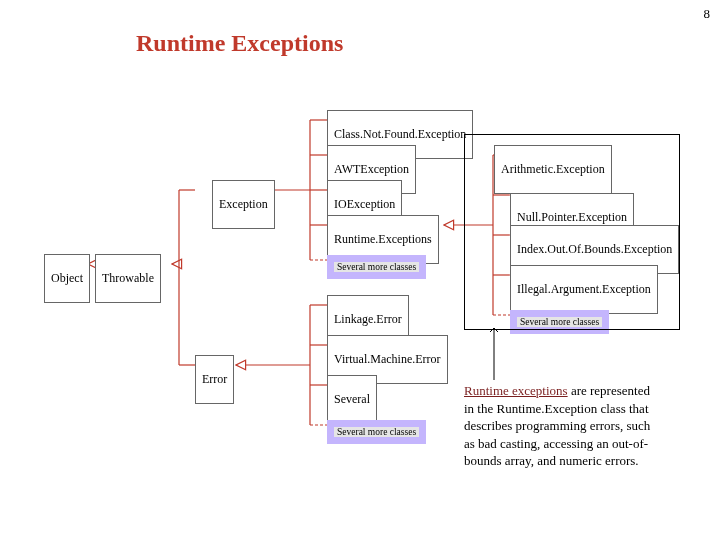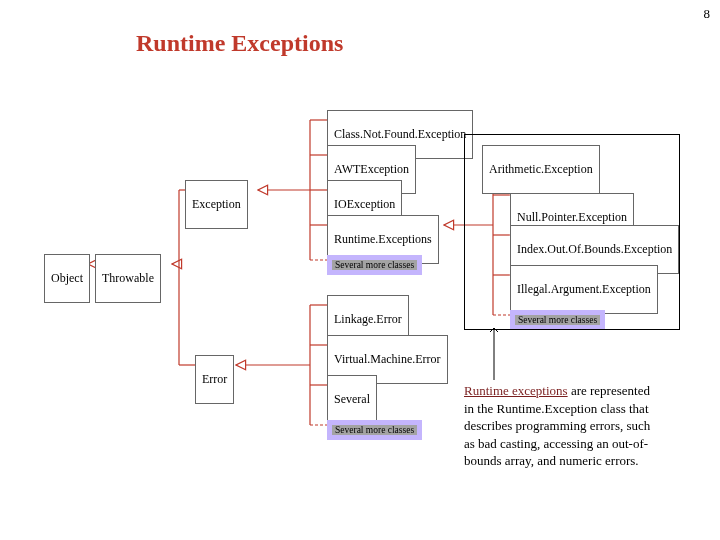--- a/index.html
+++ b/index.html
@@ -1,19 +1,19 @@
 <!DOCTYPE html>
 <html><head>
 <meta charset="utf-8">
 <style>
   html,body{margin:0;padding:0;width:720px;height:540px;font-family:"Times New Roman",serif;background:#fff;color:#000}
   .page-num{position:absolute;top:6px;right:10px;font-size:13px}
   .title{position:absolute;top:30px;left:136px;font-size:24px;font-weight:bold;color:#c0392b}
   .box{position:absolute;border:1px solid #666;padding:16px 6px;font-size:12px;background:#fff;white-space:nowrap}
-  .caption{position:absolute;border:5px solid #c4b5fd;padding:0 3px;font-size:9.5px;background:#a3a3a3}
+  .caption{position:absolute;border:7px solid #c4b5fd;padding:0 3px;font-size:9.5px;background:#e5e5e5}
   .desc{position:absolute;font-size:13px;line-height:1.35;width:190px}
   .desc .lead{text-decoration:underline;color:#7a1f1f}
   svg{position:absolute;top:0;left:0}
   .highlight{position:absolute;border:1.5px solid #000;background:transparent}
 </style>
 </head>
 <body>
 
 <div class="page-num">8</div>
 <div class="title">Runtime Exceptions</div>
@@ -60,35 +60,35 @@
   <g stroke="#000" stroke-width="1">
     <line x1="494" y1="380" x2="494" y2="328"></line>
     <line x1="490" y1="332" x2="494" y2="328"></line>
     <line x1="498" y1="332" x2="494" y2="328"></line>
   </g>
 </svg>
 
 <div class="box" style="left:44px;top:254px">Object</div>
 <div class="box" style="left:95px;top:254px">Throwable</div>
 
-<div class="box" style="left:185px;top:180px">Exception</div>
+<div class="box" style="left:212px;top:180px">Exception</div>
 <div class="box" style="left:195px;top:355px">Error</div>
 
 <div class="box" style="left:327px;top:110px">Class.Not.Found.Exception</div>
 <div class="box" style="left:327px;top:145px">AWTException</div>
 <div class="box" style="left:327px;top:180px">IOException</div>
 <div class="box" style="left:327px;top:215px">Runtime.Exceptions</div>
 <div class="caption" style="left:327px;top:255px">Several more classes</div>
 
 <div class="box" style="left:327px;top:295px">Linkage.Error</div>
 <div class="box" style="left:327px;top:335px">Virtual.Machine.Error</div>
 <div class="box" style="left:327px;top:375px">Several</div>
 <div class="caption" style="left:327px;top:420px">Several more classes</div>
 
-<div class="box" style="left:482px;top:145px">Arithmetic.Exception</div>
+<div class="box" style="left:494px;top:145px">Arithmetic.Exception</div>
 <div class="box" style="left:510px;top:193px">Null.Pointer.Exception</div>
 <div class="box" style="left:510px;top:225px">Index.Out.Of.Bounds.Exception</div>
 <div class="box" style="left:510px;top:265px">Illegal.Argument.Exception</div>
 <div class="caption" style="left:510px;top:310px">Several more classes</div>
 
 <div class="highlight" style="left:464px;top:134px;width:214px;height:194px"></div>
 
 <div class="desc" style="left:464px;top:382px">
   <span class="lead">Runtime exceptions</span><span> are represented in the Runtime.Exception class that describes programming errors, such as bad casting, accessing an out-of-bounds array, and numeric errors.</span>
 </div>

